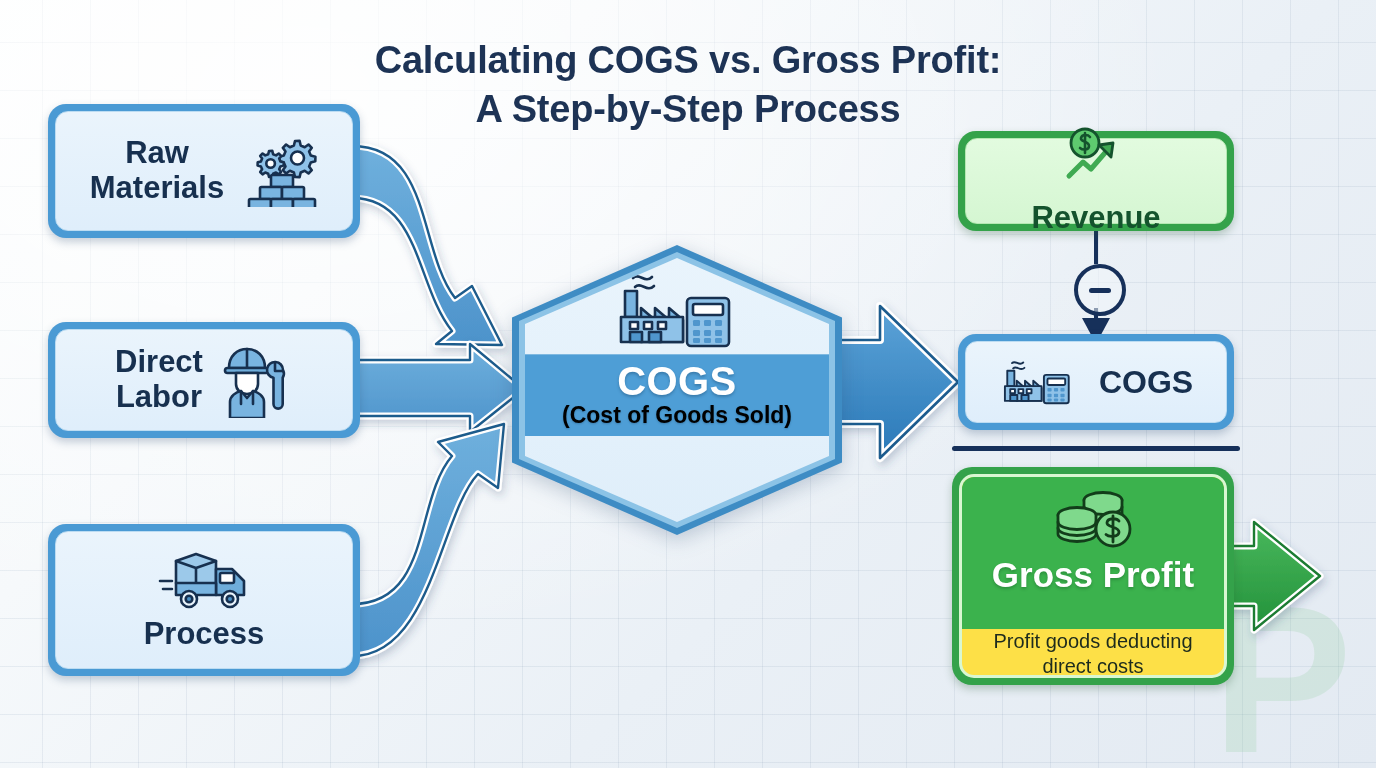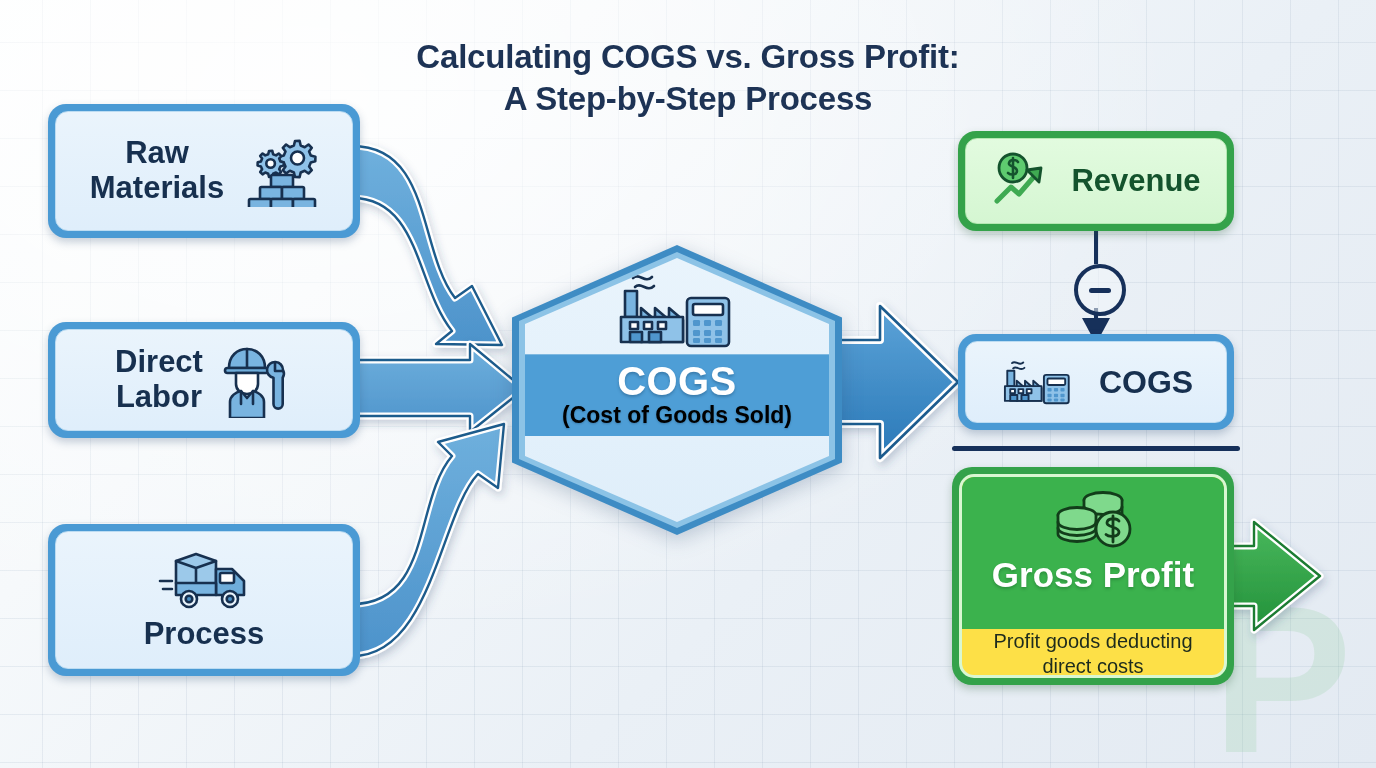--- a/index.html
+++ b/index.html
@@ -35,21 +35,21 @@
     color:rgba(118,196,128,.17);
     font-family:"Liberation Sans", sans-serif;
     user-select:none;pointer-events:none;
   }
 
   
   #title{
     position:absolute;left:0;right:0;top:36px;
     text-align:center;
     color:#1d3355;
-    font-size:33px;font-weight:700;line-height:1.28;
+    font-size:38px;font-weight:700;line-height:1.28;
     letter-spacing:-.2px;
     text-shadow:0 1px 0 rgba(255,255,255,.8);
   }
   #title .l2{display:block;}
 
   
   .card{
     position:absolute;box-sizing:border-box;
     border-radius:18px;
     display:flex;align-items:center;justify-content:center;
@@ -127,20 +127,21 @@
     box-shadow:0 4px 9px rgba(40,90,55,.28);
     padding:7px;
   }
   #box-revenue{ left:958px; top:131px; width:276px; height:100px; }
   #box-revenue .ginner{
     width:100%;height:100%;border-radius:12px;
     background:linear-gradient(180deg,#e2fbdf 0%,#d5f6d2 100%);
     border:1px solid #b5e8b2;
     display:flex;align-items:center;justify-content:center;gap:14px;
     box-sizing:border-box;
+    flex-direction:column;
   }
   #revenue-label{color:#14532d;font-weight:700;font-size:31px;}
 
   #box-cogs-r{ left:958px; top:334px; width:276px; height:96px; }
   #box-cogs-r .inner{gap:22px;border-radius:12px;}
   #cogs-r-label{color:#17304f;font-weight:700;font-size:32px;}
 
   #eq-line{
     position:absolute;left:952px;top:446px;width:288px;height:5px;
     background:#16305a;border-radius:3px;

